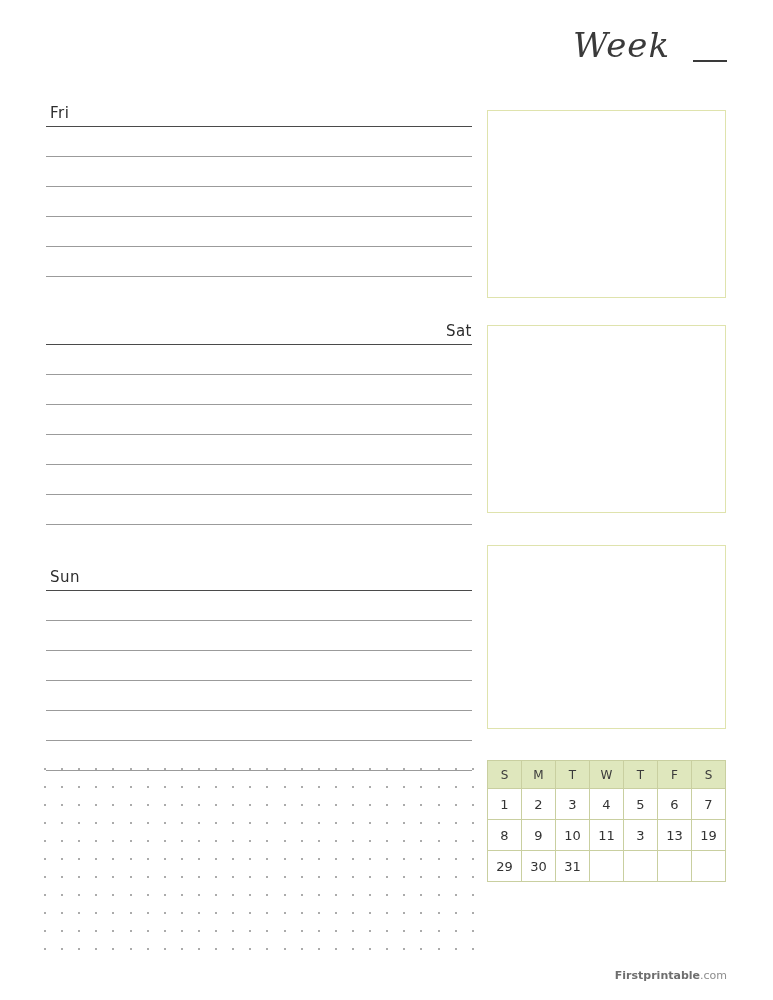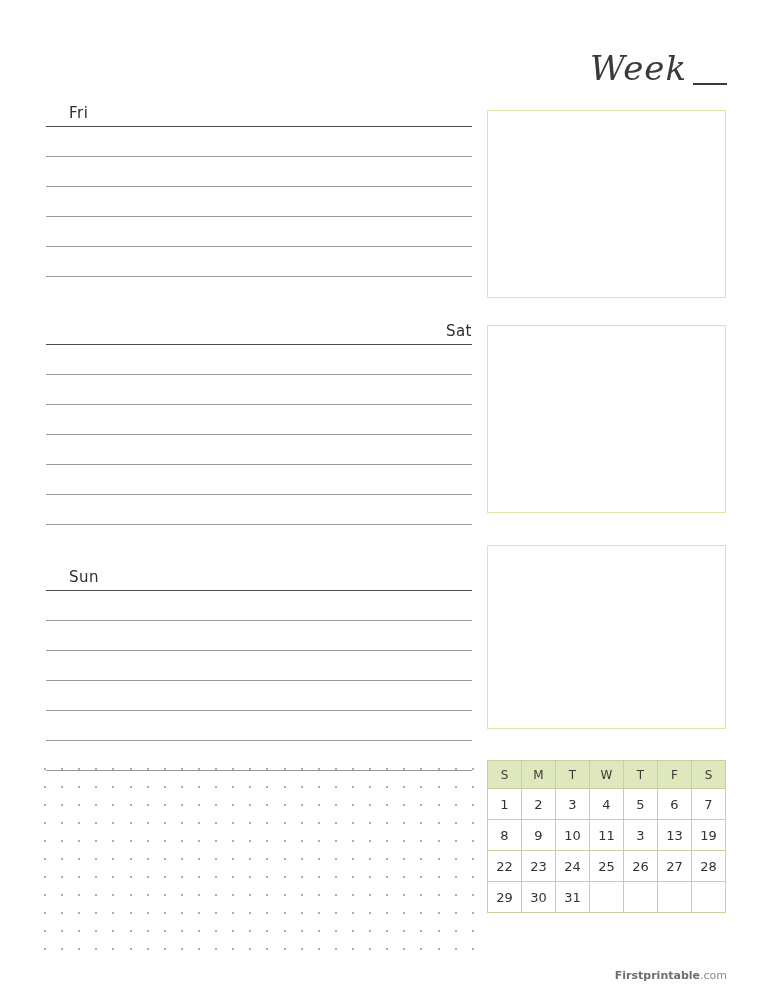--- a/index.html
+++ b/index.html
@@ -19,25 +19,25 @@
 
   .page {
     position: absolute;
     inset: 0;
     background: #ffffff;
   }
 
   
   .header {
     position: absolute;
-    top: 51px;
+    top: 28px;
     right: 46px;
     display: flex;
     align-items: flex-end;
-    gap: 6px;
+    gap: 23px;
   }
   .week-word {
     font-family: "DejaVu Serif", serif;
     font-style: italic;
     font-size: 34px;
     letter-spacing: 1px;
     color: #3a3a3a;
     line-height: 1;
   }
   .week-blank {
@@ -53,21 +53,20 @@
     left: 46px;
     width: 426px;
   }
   .day-label {
     font-family: "DejaVu Sans", sans-serif;
     font-size: 15px;
     color: #2d2d2d;
     padding-left: 4px;
     padding-bottom: 4px;
     letter-spacing: 0.5px;
-    margin-left: 19px;
   }
   .rule {
     border-bottom: 1px solid #9b9b9b;
     height: 0;
   }
   .rule.first {
     border-bottom: 1px solid #4a4a4a;
   }
   .rule-spacer {
     height: 29px;
@@ -549,29 +548,20 @@
         <tr>
           <td>8</td>
           <td>9</td>
           <td>10</td>
           <td>11</td>
           <td>3</td>
           <td>13</td>
           <td>19</td>
         </tr>
         <tr>
-          <td>22</td>
-          <td>23</td>
-          <td>24</td>
-          <td>25</td>
-          <td>26</td>
-          <td>27</td>
-          <td>28</td>
-        </tr>
-        <tr>
           <td>29</td>
           <td>30</td>
           <td>31</td>
           <td class="empty"></td>
           <td class="empty"></td>
           <td class="empty"></td>
           <td class="empty"></td>
         </tr>
       </tbody>
   </table>

